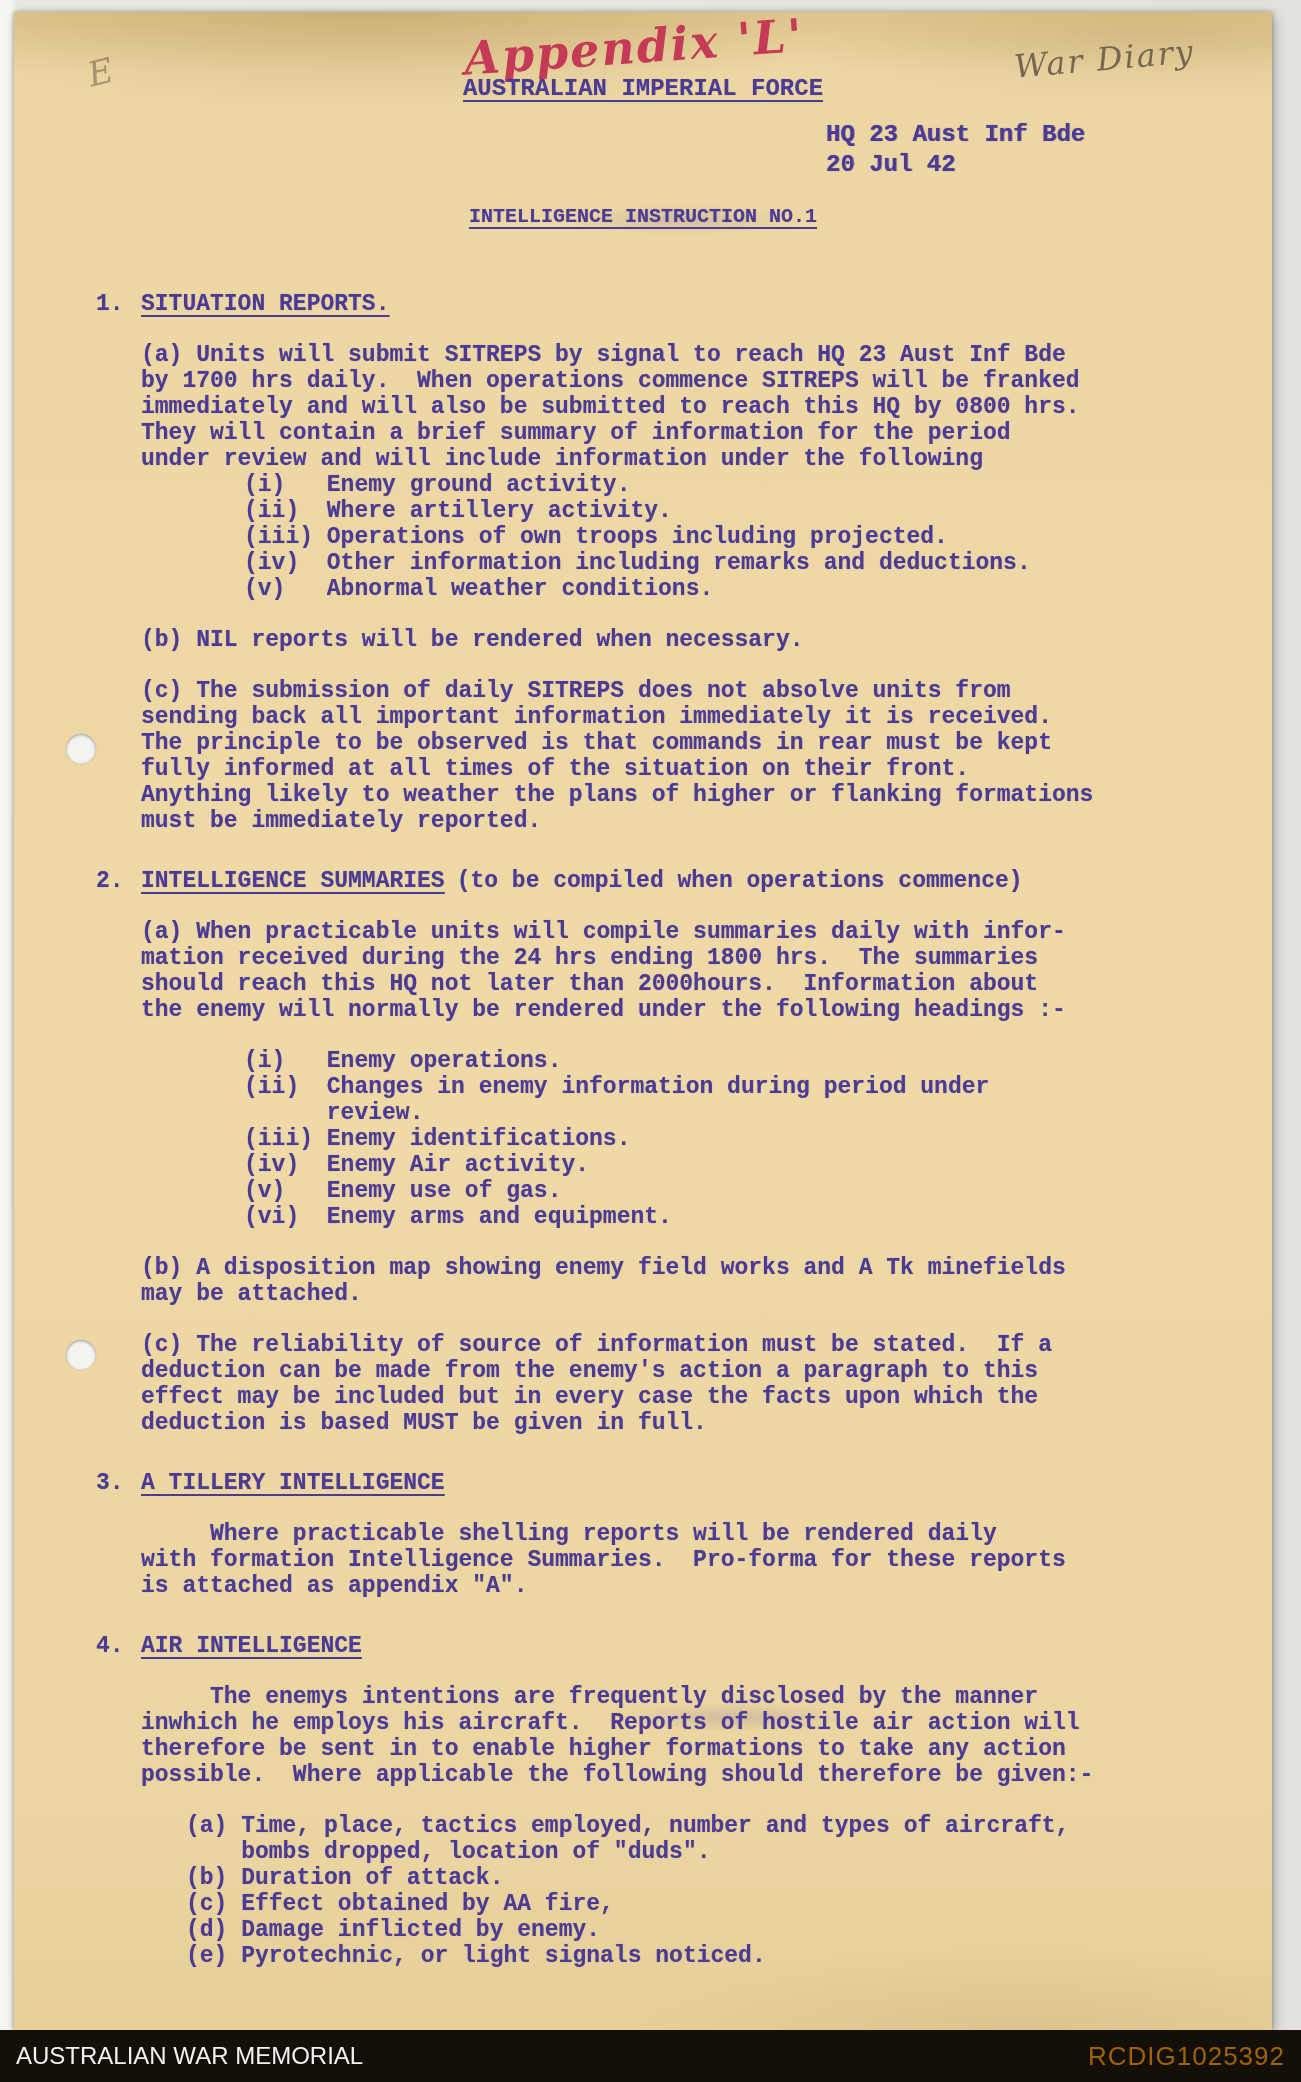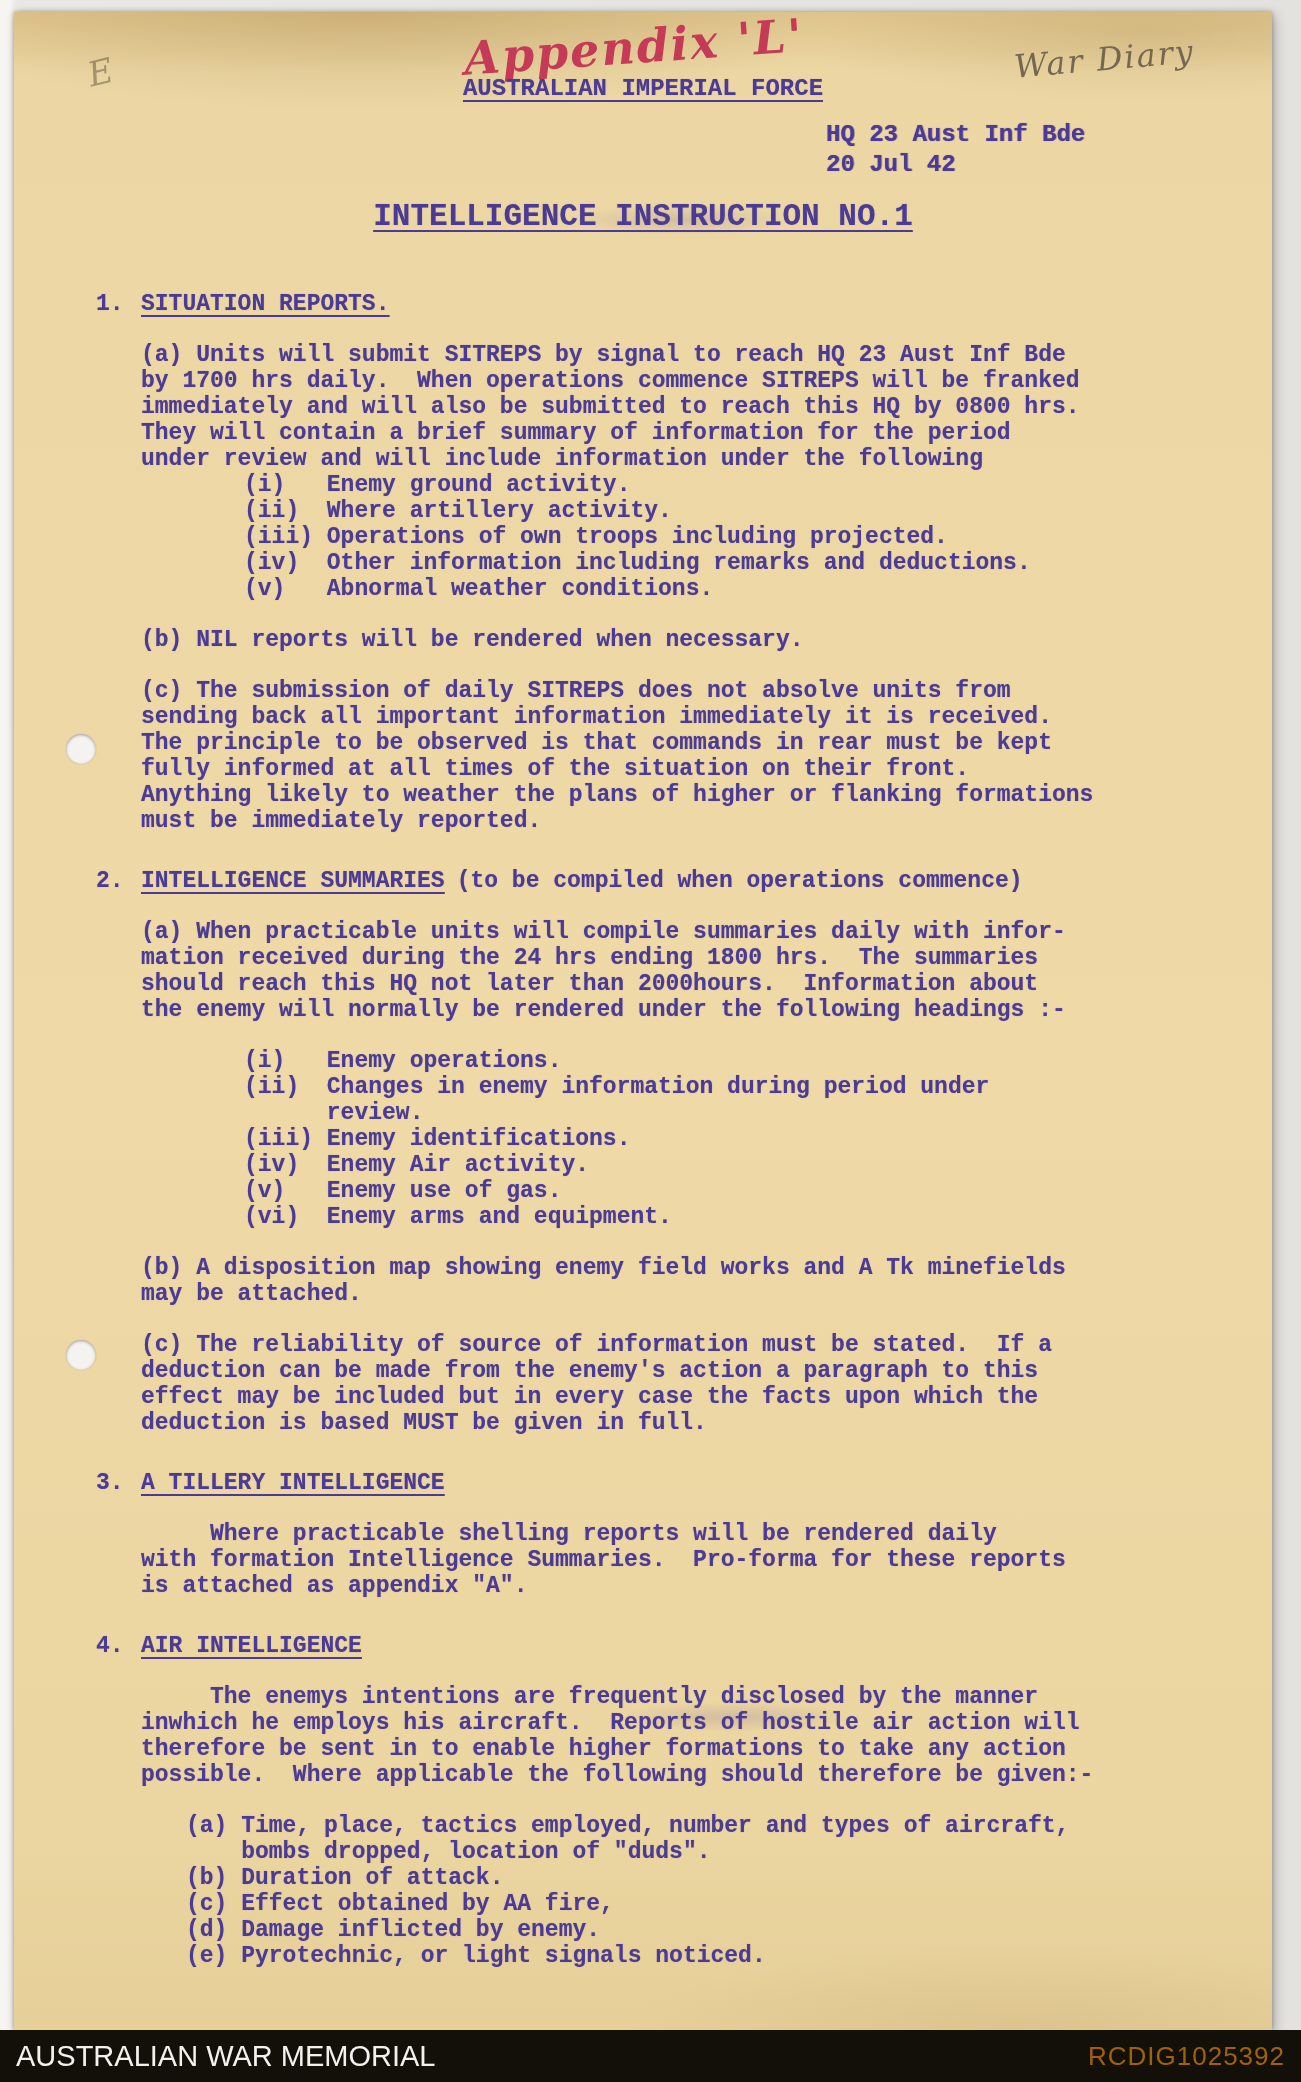--- a/index.html
+++ b/index.html
@@ -42,21 +42,21 @@
   .corner-mark {
     position:absolute; left:74px; top:40px;
     font-family:"DejaVu Serif",serif; font-style:italic;
     font-size:34px; color:rgba(110,95,70,0.55); transform:rotate(-14deg);
   }
 
   
   .force-title { position:absolute; top:64px; left:0; width:100%; text-align:center; font-size:24px; }
   .unit-block  { position:absolute; top:108px; left:812px; font-size:24px; line-height:30px;
                  text-shadow:0 0 1px rgba(76,59,148,0.7), 1px 0 0 rgba(76,59,148,0.35); }
-  .doc-title   { position:absolute; top:192px; left:0; width:100%; text-align:center; font-size:31px; }
+  .doc-title   { position:absolute; top:192px; left:0; width:100%; text-align:center; font-size:20px; }
 
   
   .doc-body { position:relative; padding-top:279px; }
   .section { position:relative; padding-left:127px; padding-right:58px; margin-top:34px; }
   .section:first-child { margin-top:0; }
   .section-number { position:absolute; left:82px; top:0; }
   .section-heading { text-decoration:underline; text-decoration-thickness:2px; text-underline-offset:5px; }
   .heading-note { padding-left:12px; }
   .block { margin-top:25px; }
   .block.flush { margin-top:0; }
@@ -76,21 +76,21 @@
   .smudge-title { left:552px; top:192px; width:230px; height:32px; }
   .smudge-s4 { left:600px; top:1690px; width:240px; height:30px; }
 
   
   .footer {
     position:absolute; left:0; bottom:0; width:100%; height:52px;
     background:var(--footer-bg,#121009);
     display:flex; align-items:center; justify-content:space-between; padding:0 16px;
     font-family:"Liberation Sans","DejaVu Sans",sans-serif;
   }
-  .footer-left  { color:#f2f1ee; font-size:29px; }
+  .footer-left  { color:#f2f1ee; font-size:24px; }
   .footer-right { color:#a16207; font-size:26px; letter-spacing:1px; }
 </style>
 </head>
 <body>
 
 <div class="scan">
   <div class="paper">
     <div class="hole hole-1"></div>
     <div class="hole hole-2"></div>
     <div class="smudge smudge-title"></div>

